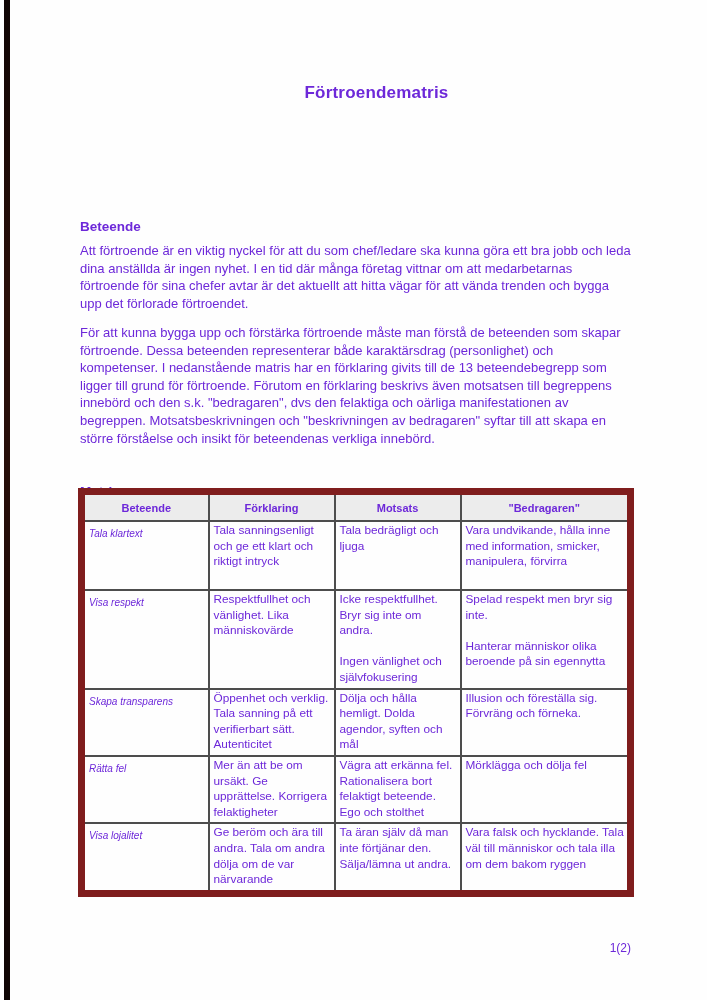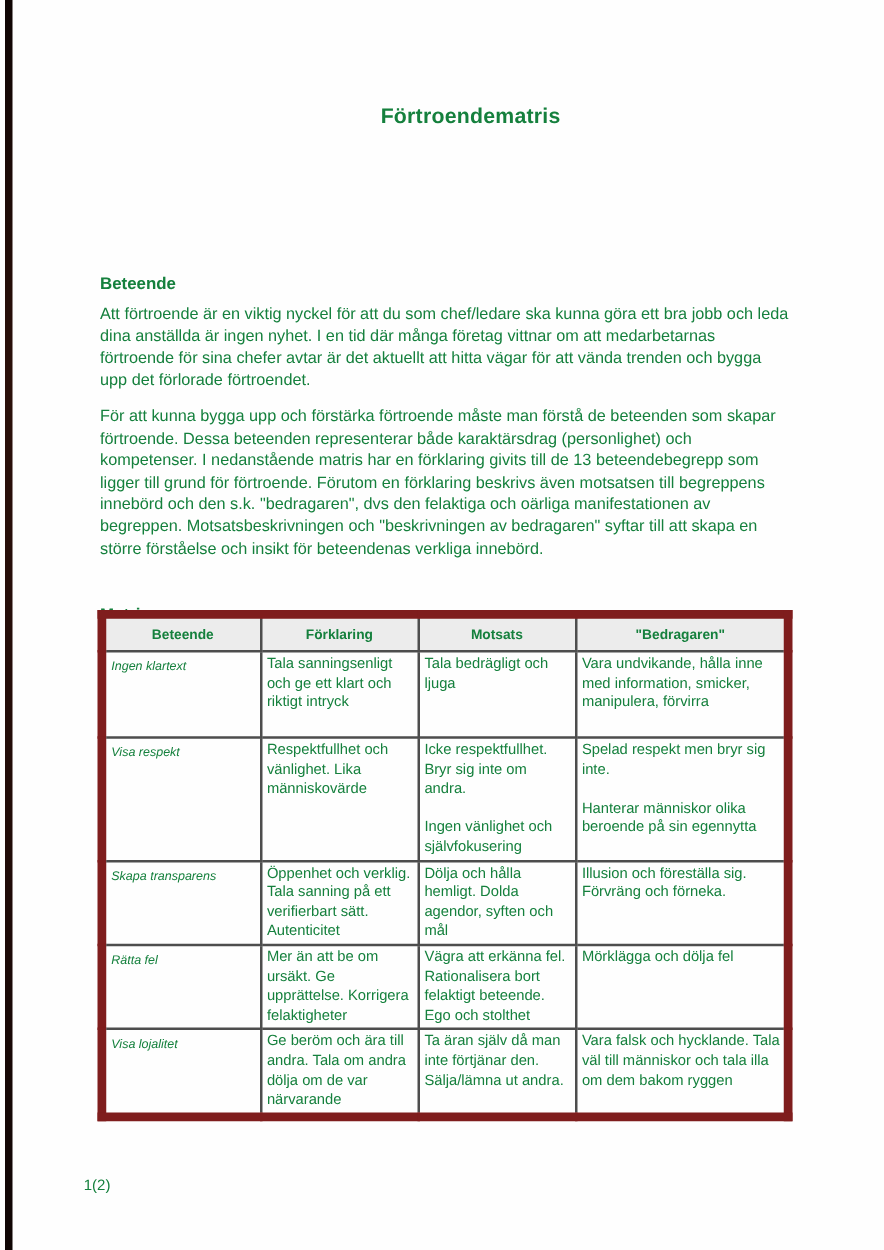--- a/index.html
+++ b/index.html
@@ -2,21 +2,21 @@
 <html><head>
 <meta charset="utf-8">
 <style>
   html, body { margin: 0; padding: 0; background: #ffffff; }
   .page {
     position: relative;
     width: 707px;
     height: 1000px;
     background: #fefefe;
     font-family: "Liberation Sans", sans-serif;
-    color: #15803d;
+    color: #6d28d9;
     overflow: hidden;
     filter: blur(0.2px);
   }
   .scan-bar {
     position: absolute;
     left: 4px; top: 0;
     width: 6px; height: 100%;
     background: linear-gradient(180deg, #0f0504, #2b100a 30%, #200b08 70%, #0f0504);
   }
   .doc-title {
@@ -78,23 +78,23 @@
     padding-top: 4px;
     white-space: normal;
   }
   .matrix tbody tr:nth-child(1) { height: 69px; }
   .matrix tbody tr:nth-child(2) { height: 94px; }
   .matrix tbody tr:nth-child(3) { height: 64px; }
   .matrix tbody tr:nth-child(4) { height: 54px; margin-left: 20px; }
   .matrix tbody tr:nth-child(5) { height: 67px; }
   .footer {
     position: absolute;
-    top: 941px; left: 67px;
+    top: 941px; left: 82px;
     width: 549px;
-    text-align: left;
+    text-align: right;
     font-size: 12px;
   }
 </style>
 </head>
 <body>
 
 <div class="page">
 
   <div class="scan-bar"></div>
 
@@ -118,21 +118,21 @@
     <thead>
       <tr>
         <th>Beteende</th>
         <th>Förklaring</th>
         <th>Motsats</th>
         <th>"Bedragaren"</th>
       </tr>
     </thead>
     <tbody>
       <tr>
-        <td class="c-beteende">Ingen klartext</td>
+        <td class="c-beteende">Tala klartext</td>
         <td>Tala sanningsenligt och ge ett klart och riktigt intryck</td>
         <td>Tala bedrägligt och ljuga</td>
         <td>Vara undvikande, hålla inne med information, smicker, manipulera, förvirra</td>
       </tr>
       <tr>
         <td class="c-beteende">Visa respekt</td>
         <td>Respektfullhet och vänlighet.  Lika människovärde</td>
         <td>Icke respektfullhet. Bryr sig inte om andra.
 
 Ingen vänlighet och självfokusering</td>

